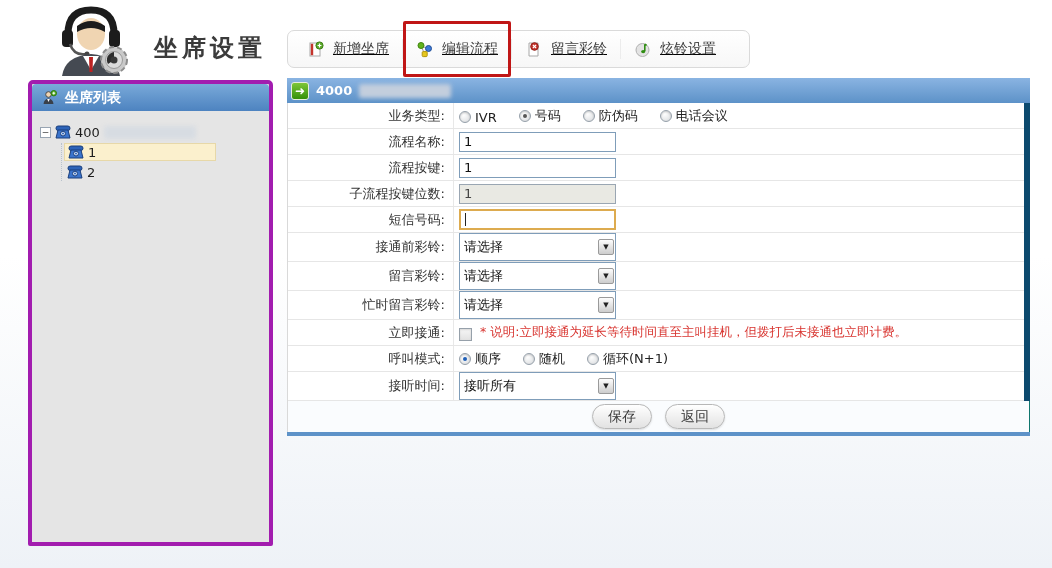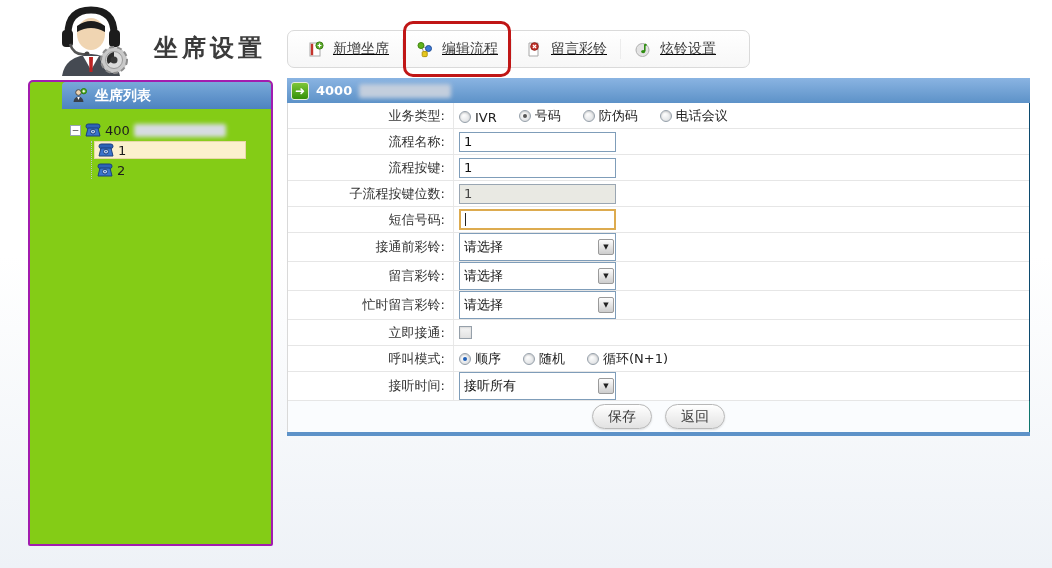--- a/index.html
+++ b/index.html
@@ -10,46 +10,46 @@
   
   .logo-wrap { position:absolute; left:48px; top:4px; display:flex; }
   .logo-art { width:92px; height:72px; }
   .logo-title { font-size:24px; font-weight:bold; color:#3b3b3b; letter-spacing:4px; margin-left:14px; margin-top:28px; }
 
   
   .toolbar { position:absolute; left:287px; top:30px; width:463px; height:38px;
     background:linear-gradient(#ffffff,#f7f7f7); border:1px solid #dadada; border-radius:7px;
     display:flex; align-items:center; padding:0 6px;text-decoration:underline; }
   .tb-btn { display:flex; align-items:center; gap:9px; padding:5px 13px; font-size:14px; color:#3d3d3d; cursor:pointer; white-space:nowrap; }
-  .tb-btn.hl { border:3px solid #c01616; border-radius:10px; padding:16px 10px; }
+  .tb-btn.hl { border:3px solid #c01616; border-radius:2px; padding:16px 10px; }
   .tb-sep { width:1px; height:20px; background:#ececec; }
   .tb-icon { width:17px; height:17px; display:block; }
 
   
   .sidebar { position:absolute; left:28px; top:80px; width:245px; height:466px;
-    background:#84cc16; border:2px solid #a21caf; border-radius:5px 5px 2px 2px;padding-left:32px; }
+    background:#e5e5e5; border:4px solid #a21caf; border-radius:5px 5px 2px 2px; }
   .sb-header { height:27px; background:linear-gradient(#79a9d9,#4d83c0); border-radius:4px 4px 0 0;
     display:flex; align-items:center; gap:8px; padding:0 10px; color:#fff; font-size:14px; font-weight:bold; }
   .sb-tree { padding:12px 8px; font-size:13px; color:#1d1d1d; }
   .tree-root { display:flex; align-items:center; gap:4px; height:18px; cursor:pointer; }
   .expander { width:11px; height:11px; border:1px solid #98a4b2; background:#fff; font-size:9px; line-height:8px;
     text-align:center; color:#444; }
   .phone-ic { width:16px; height:14px; }
   .blur-patch { background:#d7dce2; border-radius:2px; filter:blur(2px); }
   .tree-children { margin-left:21px; border-left:1px dotted #b9c2cc; padding-left:2px; }
   .tree-node { display:flex; align-items:center; gap:4px; height:18px; margin-top:2px; padding:0 3px; cursor:pointer; }
   .tree-node.selected { background:#fbf0cd; border:1px solid #e7d8a8; width:152px; }
 
   
   .panel { position:absolute; left:287px; top:78px; width:743px; }
   .panel-header { height:25px; background:linear-gradient(#8ab4e2,#5d92c8);
     display:flex; align-items:center; gap:7px; padding:0 4px; color:#fff; font-weight:bold; font-size:13px; }
   .arrow-tile { width:18px; height:18px; border-radius:3px; background:linear-gradient(#7ec63a,#349008);
     border:1px solid #e6eede; color:#fff; font-size:12px; line-height:16px; text-align:center; font-weight:bold; }
-  .form-body { background:#fff; border-left:1px solid #d9d9d9; border-right:1px solid #0c4a6e; }
+  .form-body { background:#fff; border-left:1px solid #d9d9d9; border-right:6px solid #0c4a6e; }
   .frow { display:flex; align-items:center; min-height:26px; border-bottom:1px solid #e6e6e6; }
   .flabel { width:166px; text-align:right; padding-right:8px; font-size:13px; color:#333;
     border-right:1px solid #e8e8e8; align-self:stretch; display:flex; align-items:center; justify-content:flex-end; }
   .ffield { flex:1; display:flex; align-items:flex-end; gap:8px; padding-left:5px; }
 
   .txt-input { width:157px; height:20px; border:1px solid #7f9db9; font-size:13px; padding:0 4px;
     font-family:"DejaVu Sans",sans-serif; color:#111; background:#fff; }
   .txt-input:disabled { background:#e9e9e3; color:#444; border-color:#9aa6b2; }
   .sms-wrap { position:relative; display:inline-block; }
   .sms-input { width:157px; height:21px; border:2px solid #ddab4f; background:#fff; }
@@ -280,20 +280,21 @@
           <span class="val">请选择</span>
           <span class="btn">▼</span>
         </div>
       </div>
     </div>
 
     <div class="frow">
       <div class="flabel">立即接通:</div>
       <div class="ffield">
         <span class="checkbox"></span>
+        <span class="note">* 说明:立即接通为延长等待时间直至主叫挂机，但拨打后未接通也立即计费。</span>
       </div>
     </div>
 
     <div class="frow">
       <div class="flabel">呼叫模式:</div>
       <div class="ffield">
         <label class="radio-opt">
           <span class="radio checked blue"></span>
           <span>顺序</span>
         </label>

